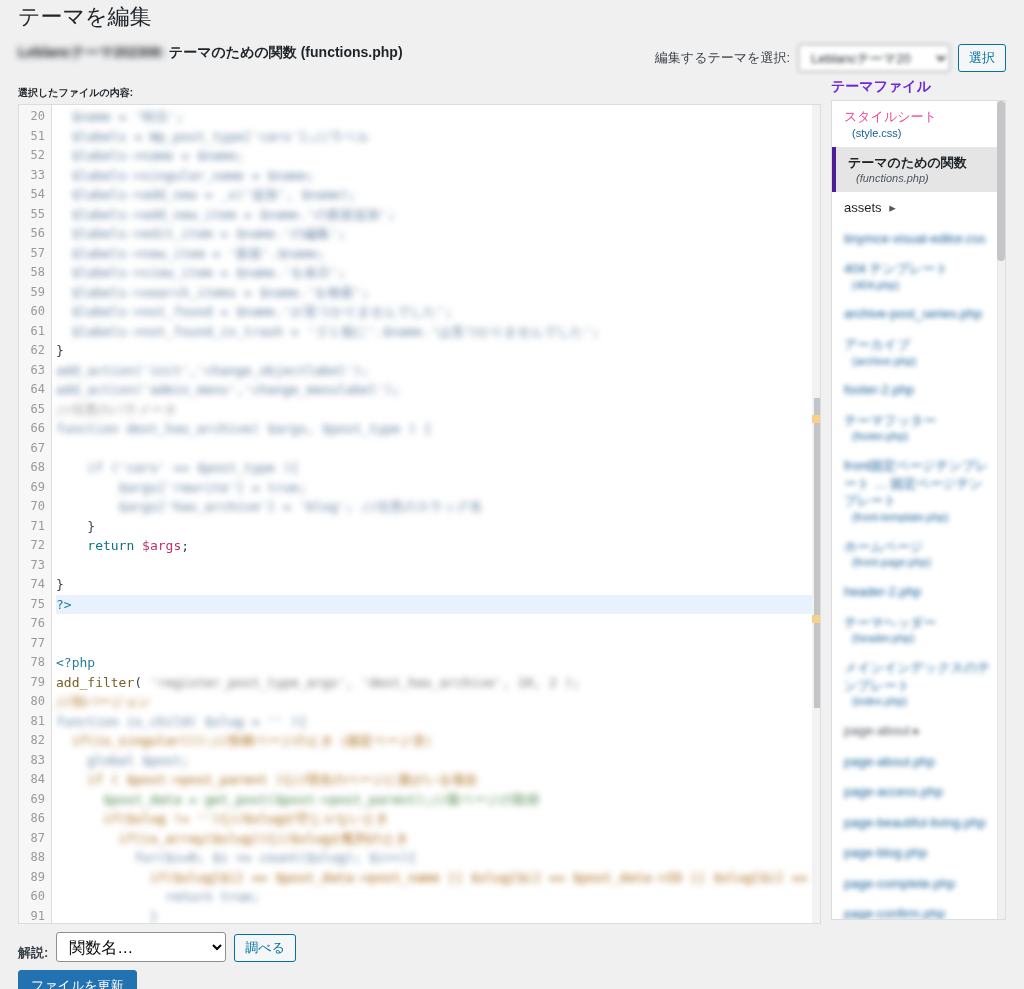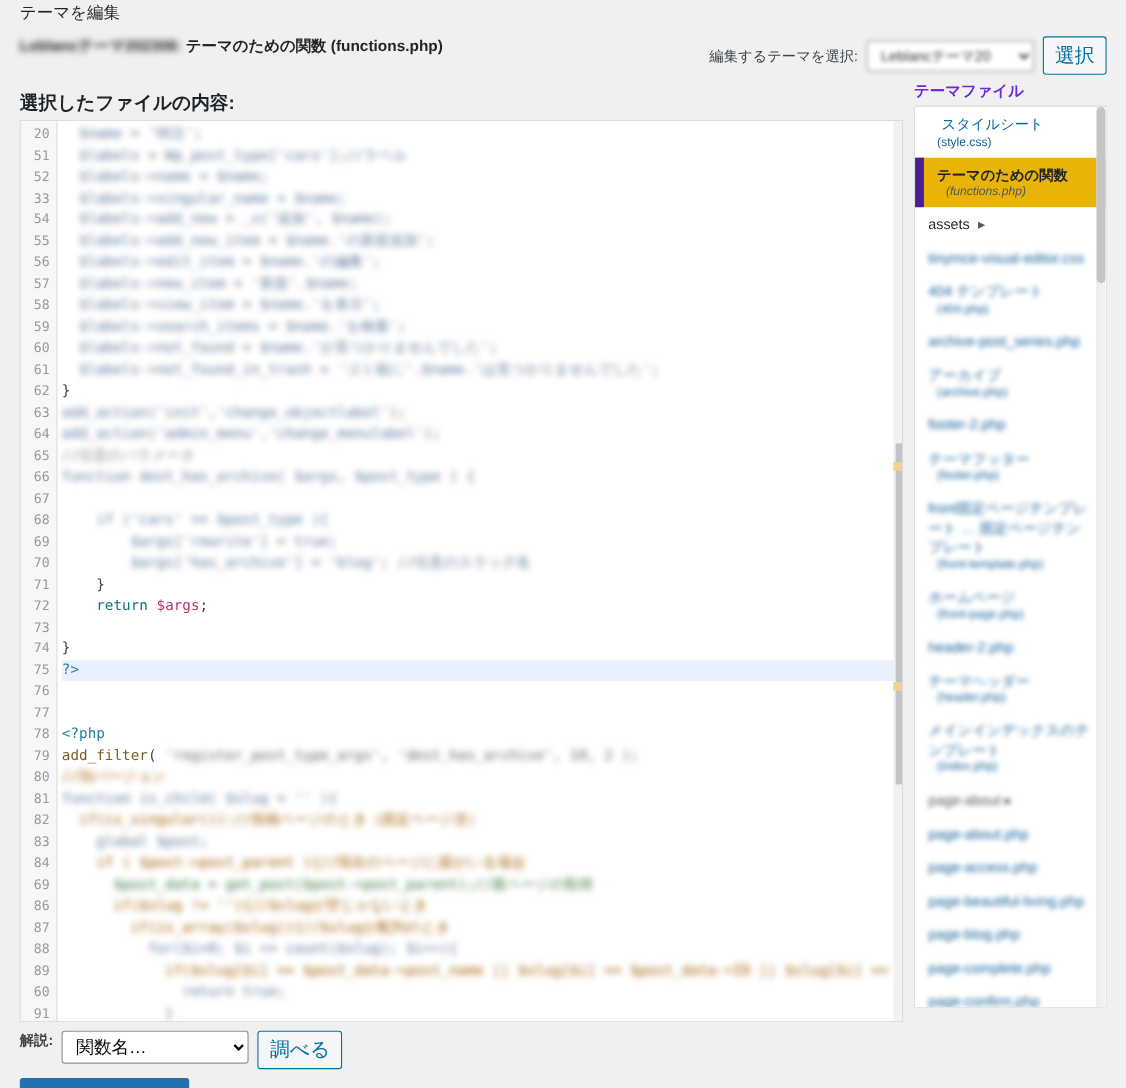--- a/index.html
+++ b/index.html
@@ -2,43 +2,43 @@
 <html><head>
 <meta charset="utf-8">
 <style>
   * { box-sizing: border-box; }
   html, body { margin:0; padding:0; height:100%; }
   body {
     font-family: -apple-system, BlinkMacSystemFont, "Segoe UI", "Hiragino Sans", Meiryo, sans-serif;
     font-size:13px; color:#3c434a; background:#f0f0f1;
   }
   .wrap { padding:0 18px; }
-  h1.title { font-size:15px; font-weight:400; margin:2px 0 10px; color:#1d2327;}
+  h1.title { font-size:22px; font-weight:400; margin:2px 0 10px; color:#1d2327;}
   .subhead-row { display:flex; align-items:flex-start; justify-content:space-between; margin:12px 0 6px;}
   .subhead-left { font-size:14px; font-weight:600; color:#1d2327;}
   .blur { filter: blur(3px); display:inline-block;}
   .theme-select-wrap { display:flex; align-items:center; gap:8px; font-size:13px;}
   select.theme-select { height:28px; border:1px solid #8c8f94; border-radius:3px; background:#fff; padding:0 22px 0 8px; font-size:13px; min-width:110px; color:#2c3338; filter:blur(2px);}
-  .btn { border:1px solid #0071a1; background:#f5f6f7; color:#0071a1; padding:4px 10px; border-radius:3px; font-size:18px; line-height:1.4; cursor:pointer;}
+  .btn { border:1px solid #0071a1; background:#f5f6f7; color:#0071a1; padding:4px 10px; border-radius:3px; font-size:13px; line-height:1.4; cursor:pointer;}
   .btn-primary { background:#2271b1; border-color:#2271b1; color:#fff; padding:6px 12px;}
-  .subtitle2 { font-weight:700; font-size:17px; margin:8px 0 4px; color:#1d2327;}
+  .subtitle2 { font-weight:700; font-size:10px; margin:8px 0 4px; color:#1d2327;}
   .layout { display:flex; gap:0; }
   .editor-col { flex:1 1 auto; min-width:0; }
   .sidebar-col { width:175px; flex:0 0 175px; margin-left:10px;}
   .sidebar-title { font-weight:700; font-size:14px; margin:0 0 4px 0; color:#6d28d9;}
   .sidebar-box { background:#fff; border:1px solid #dcdcde; height:820px; overflow:auto; position:relative;}
   .sb-scrollhint { position:absolute; right:0; top:0; bottom:0; width:8px; background:#f0f0f1; border-left:1px solid #e5e5e5;}
   .sb-track { position:absolute; right:0; top:0; width:8px; height:160px; background:#c5c5c8; border-radius:4px;}
   ul.filelist { list-style:none; margin:0; padding:0;}
   ul.filelist li { padding:7px 10px 6px 12px; font-size:13px; color:#135e96; line-height:1.35;}
-  ul.filelist li.active { border-left:8px solid #4c1d95; background:#eab308; color:#1d2327; font-weight:600;}
+  ul.filelist li.active { border-left:4px solid #4c1d95; background:#e5e5e5; color:#1d2327; font-weight:600;}
   ul.filelist li.active .sub { font-style:italic; font-weight:400; color:#50575e;}
   ul.filelist li.folder { color:#1d2327; font-weight:400;}
   ul.filelist li .caret { display:inline-block; margin-left:4px; color:#50575e;}
-  ul.filelist li a { color:#0369a1; text-decoration:none;margin-left:12px;}
+  ul.filelist li a { color:#ec4899; text-decoration:none;}
   .blurf { filter:blur(2.5px);}
   .sub { display:block; font-size:11px; padding-left:8px;}
 
   
   .CodeMirror { border:1px solid #dcdcde; background:#fff; font-family:Consolas,Monaco,monospace; font-size:13px; line-height:1.5; height:820px; overflow:auto; position:relative;}
   .gutters { position:absolute; left:0; top:0; bottom:0; width:33px; background:#f7f7f7; border-right:1px solid #ddd; text-align:right; color:#999; padding:2px 6px 0 0; font-size:12px; line-height:19.5px;}
   .codebody { margin-left:33px; padding:2px 4px; line-height:19.5px; white-space:pre; }
   .ln { height:19.5px;}
   .hl { background:#e8f2fe;}
   .tok-kw { color:#0b7285;}
@@ -54,21 +54,21 @@
   
   .ed-scrollbar { position:absolute; right:0; top:0; bottom:0; width:8px; background:#f2f2f3;}
   .ed-thumb { position:absolute; right:0; top:293px; width:6px; height:310px; background:#c3c4c7;}
   .ed-mark1 { position:absolute; right:0; top:310px; width:8px; height:8px; background:#f6d08c;}
   .ed-mark2 { position:absolute; right:0; top:510px; width:8px; height:8px; background:#f6d08c;}
 
   
   .hand { position:relative; height:0;}
 
   
-  .footer-row { display:flex; align-items:flex-start; gap:8px; margin:8px 0 8px;}
+  .footer-row { display:flex; align-items:flex-end; gap:8px; margin:8px 0 8px;}
   .footer-row label { font-weight:600;}
   select.docsel { height:30px; border:1px solid #8c8f94; border-radius:3px; background:#fff; padding:0 24px 0 8px; font-size:16px; min-width:170px;}
 </style>
 </head>
 <body>
 
 <div class="wrap">
   <h1 class="title">テーマを編集</h1>
 
   <div class="subhead-row">

